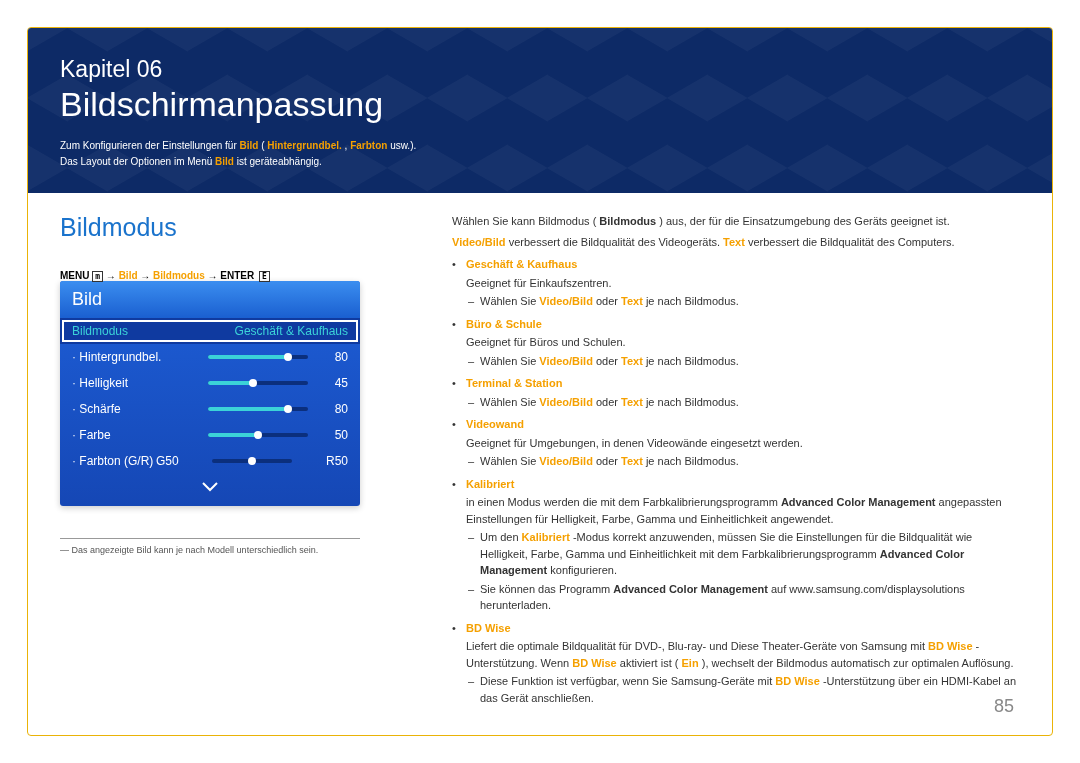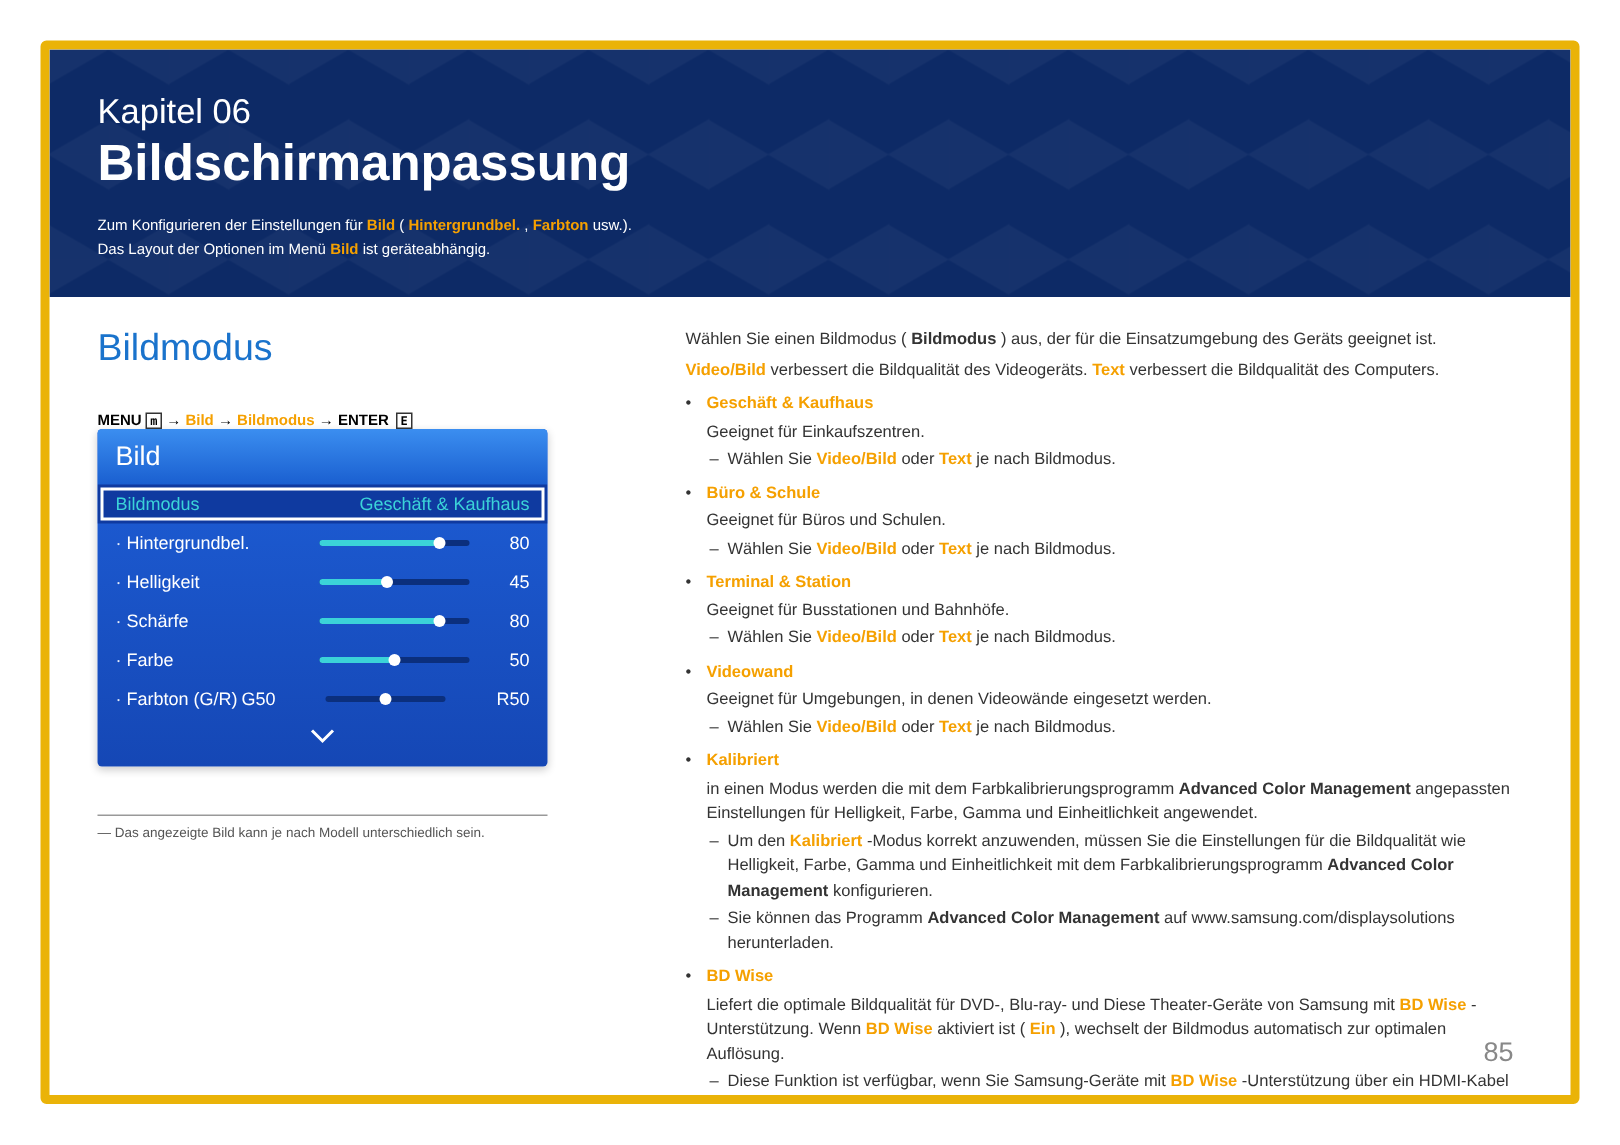--- a/index.html
+++ b/index.html
@@ -8,41 +8,41 @@
     height: 763px;
     background: #fff;
     font-family: "Segoe UI", Arial, sans-serif;
     position: relative;
     overflow: hidden;
   }
   .page {
     position: absolute;
     left: 27px; top: 27px;
     width: 1026px; height: 709px;
-    border: 6px solid #eab308;
+    border: 1px solid #eab308;
     border-radius: 4px;
     overflow: hidden;
   }
   .header {
     background: #0d2a66;
     color: #fff;
     padding: 28px 32px 18px 32px;
     position: relative;
     min-height: 165px;
     background-image:
       linear-gradient(30deg, rgba(255,255,255,0.04) 12%, transparent 12.5%, transparent 87%, rgba(255,255,255,0.04) 87.5%, rgba(255,255,255,0.04)),
       linear-gradient(150deg, rgba(255,255,255,0.04) 12%, transparent 12.5%, transparent 87%, rgba(255,255,255,0.04) 87.5%, rgba(255,255,255,0.04)),
       linear-gradient(30deg, rgba(255,255,255,0.04) 12%, transparent 12.5%, transparent 87%, rgba(255,255,255,0.04) 87.5%, rgba(255,255,255,0.04)),
       linear-gradient(150deg, rgba(255,255,255,0.04) 12%, transparent 12.5%, transparent 87%, rgba(255,255,255,0.04) 87.5%, rgba(255,255,255,0.04));
     background-size: 80px 140px;
     background-position: 0 0, 0 0, 40px 70px, 40px 70px;
     background-color: #0d2a66;
   }
   .chapter-kicker { font-size: 23px; font-weight: 300; margin-bottom: 2px; }
-  .chapter-title { font-size: 34px; font-weight: 700; }
+  .chapter-title { font-size: 34px; font-weight: 400; }
   .intro { font-size: 10px; line-height: 1.6; margin-top: 14px; font-weight: 300; }
   .intro .orange { color: #f5a000; font-weight: 600; }
   .body-area {
     display: flex;
     padding: 20px 32px 0 32px;
   }
   .left-col {
     width: 360px;
     flex-shrink: 0;
   }
@@ -242,39 +242,39 @@
             </svg>
         </div>
       </div>
 
       <hr class="footnote-sep">
       <div class="footnote">Das angezeigte Bild kann je nach Modell unterschiedlich sein.</div>
     </div>
 
     <div class="right-col">
       <p>
-        <span>Wählen Sie einen Bildmodus (</span>
+        <span>Wählen Sie kann Bildmodus (</span>
         <span class="bold">Bildmodus</span>
         <span>) aus, der für die Einsatzumgebung des Geräts geeignet ist.</span>
       </p>
       <p>
         <span class="orange">Video/Bild</span>
         <span> verbessert die Bildqualität des Videogeräts. </span>
         <span class="orange">Text</span>
         <span> verbessert die Bildqualität des Computers.</span>
       </p>
 
       <ul class="mode-list" id="mode-list">
           <li class="mode-item"><span class="mode-name">Geschäft &amp; Kaufhaus</span><div class="mode-desc">Geeignet für Einkaufszentren.</div><ul class="sub-notes">
               <li><span>Wählen Sie </span><span class="orange">Video/Bild</span><span> oder </span><span class="orange">Text</span><span> je nach Bildmodus.</span></li>
             </ul></li>
           <li class="mode-item"><span class="mode-name">Büro &amp; Schule</span><div class="mode-desc">Geeignet für Büros und Schulen.</div><ul class="sub-notes">
               <li><span>Wählen Sie </span><span class="orange">Video/Bild</span><span> oder </span><span class="orange">Text</span><span> je nach Bildmodus.</span></li>
             </ul></li>
-          <li class="mode-item"><span class="mode-name">Terminal &amp; Station</span><div class="mode-desc">Geeignet für Busstationen und Bahnhöfe.</div><ul class="sub-notes">
+          <li class="mode-item"><span class="mode-name">Terminal &amp; Station</span><ul class="sub-notes">
               <li><span>Wählen Sie </span><span class="orange">Video/Bild</span><span> oder </span><span class="orange">Text</span><span> je nach Bildmodus.</span></li>
             </ul></li>
           <li class="mode-item"><span class="mode-name">Videowand</span><div class="mode-desc">Geeignet für Umgebungen, in denen Videowände eingesetzt werden.</div><ul class="sub-notes">
               <li><span>Wählen Sie </span><span class="orange">Video/Bild</span><span> oder </span><span class="orange">Text</span><span> je nach Bildmodus.</span></li>
             </ul></li>
         </ul>
 
       <ul class="mode-list">
         <li class="mode-item">
           <span class="mode-name">Kalibriert</span>

